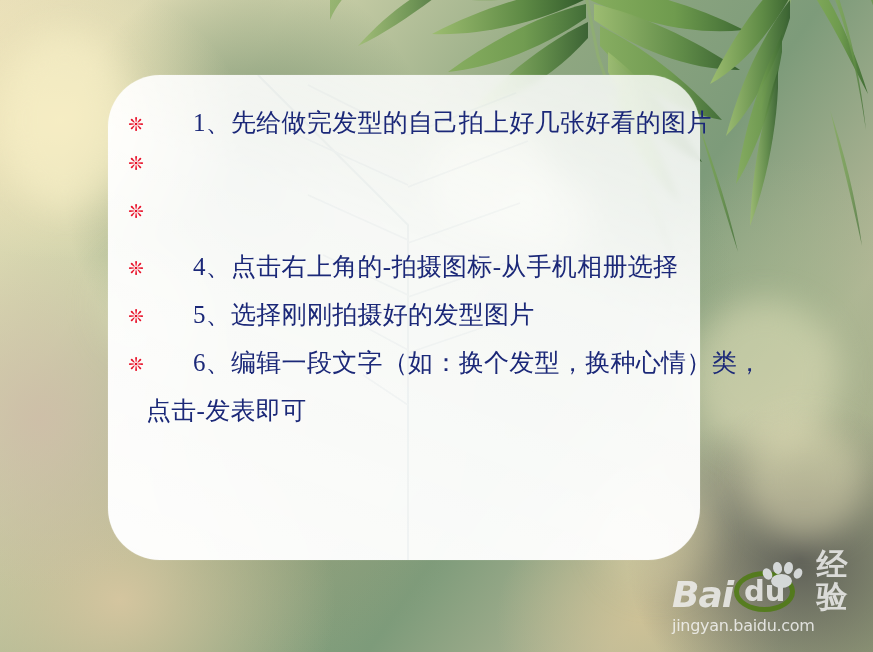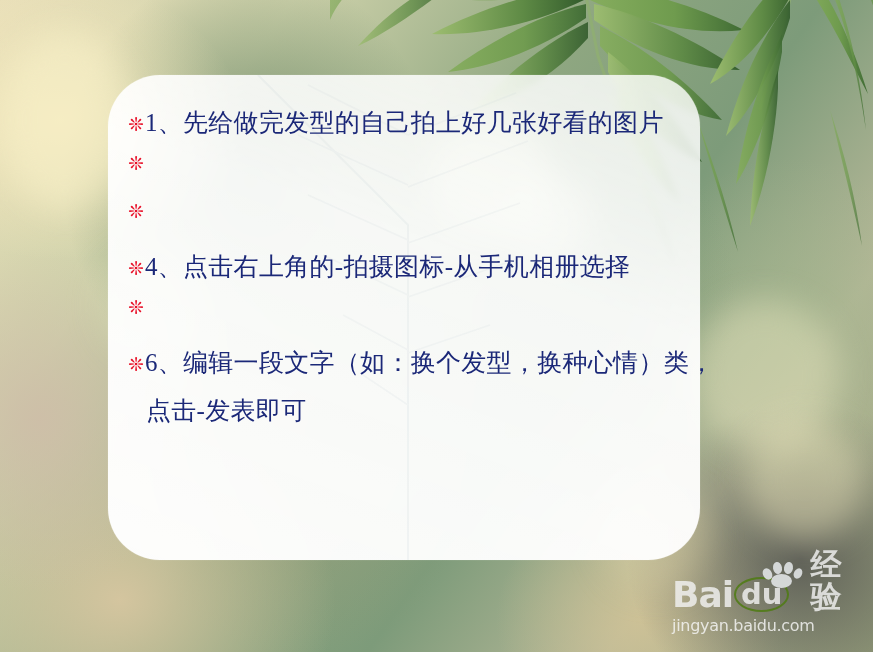--- a/index.html
+++ b/index.html
@@ -95,20 +95,21 @@
     line-height: 1;
     margin-right: 1px;
     font-family: "DejaVu Sans", sans-serif;
   }
   .ltext {
     color: #1b2878;
     font-size: 25px;
     letter-spacing: 0.3px;
     font-family: "Liberation Serif", "DejaVu Serif", serif;
     font-weight: 400;
+    margin-left: 48px;
   }
   .line.cont .ltext { margin-left: 17px; }
 
   
   .watermark {
     position: absolute;
     left: 672px;
     top: 572px;
     width: 190px;
     height: 68px;
@@ -120,29 +121,30 @@
     height: 40px;
     position: relative;
   }
   .wm-bai {
     color: #f2f2f2;
     font-size: 36px;
     line-height: 34px;
     font-family: "DejaVu Sans", sans-serif;
     font-weight: 700;
     letter-spacing: -1px;
+    font-style: italic;
   }
   .wm-du {
     position: relative;
     color: #f2f2f2;
     font-size: 29px;
     line-height: 30px;
     font-family: "DejaVu Sans", sans-serif;
     font-weight: 700;
-    border: 2px solid #4d7c0f;
+    border: 5px solid #4d7c0f;
     border-radius: 50%;
     padding: 0 5px 1px 5px;
     margin-left: 1px;
   }
   .paw {
     position: absolute;
     left: 88px;
     top: -11px;
     width: 42px;
     height: 26px;
@@ -254,20 +256,21 @@
       <span class="bullet">❊</span>
     </div>
 
     <div class="line">
       <span class="bullet">❊</span>
       <span class="ltext">4、点击右上角的-拍摄图标-从手机相册选择</span>
     </div>
 
     <div class="line">
       <span class="bullet">❊</span>
+      <span class="ltext">5、选择刚刚拍摄好的发型图片</span>
     </div>
 
     <div class="line">
       <span class="bullet">❊</span>
       <span class="ltext">6、编辑一段文字（如：换个发型，换种心情）类，</span>
     </div>
 
     <div class="line cont">
       <span class="bullet"></span>
       <span class="ltext">点击-发表即可</span>

